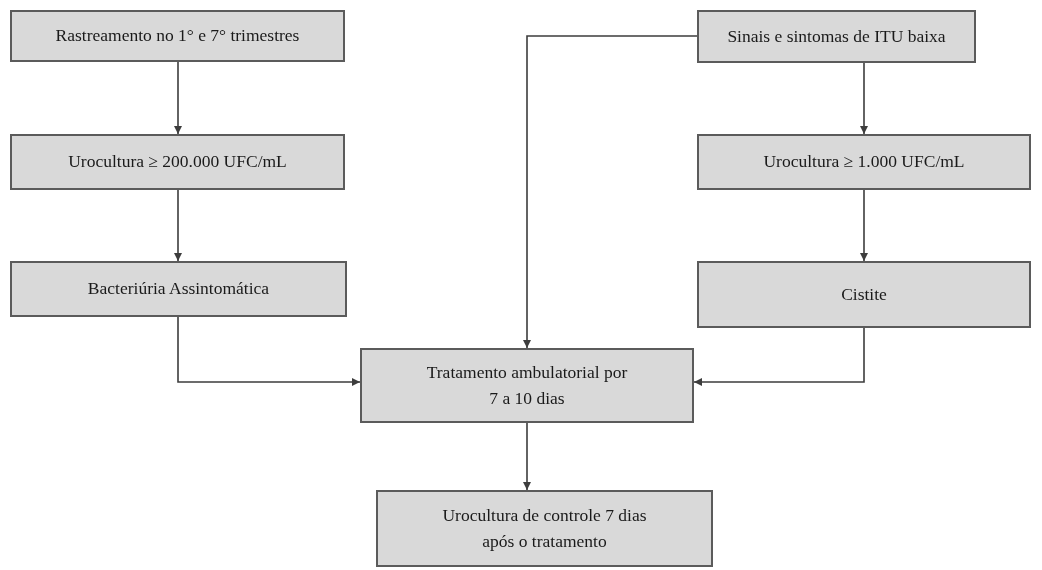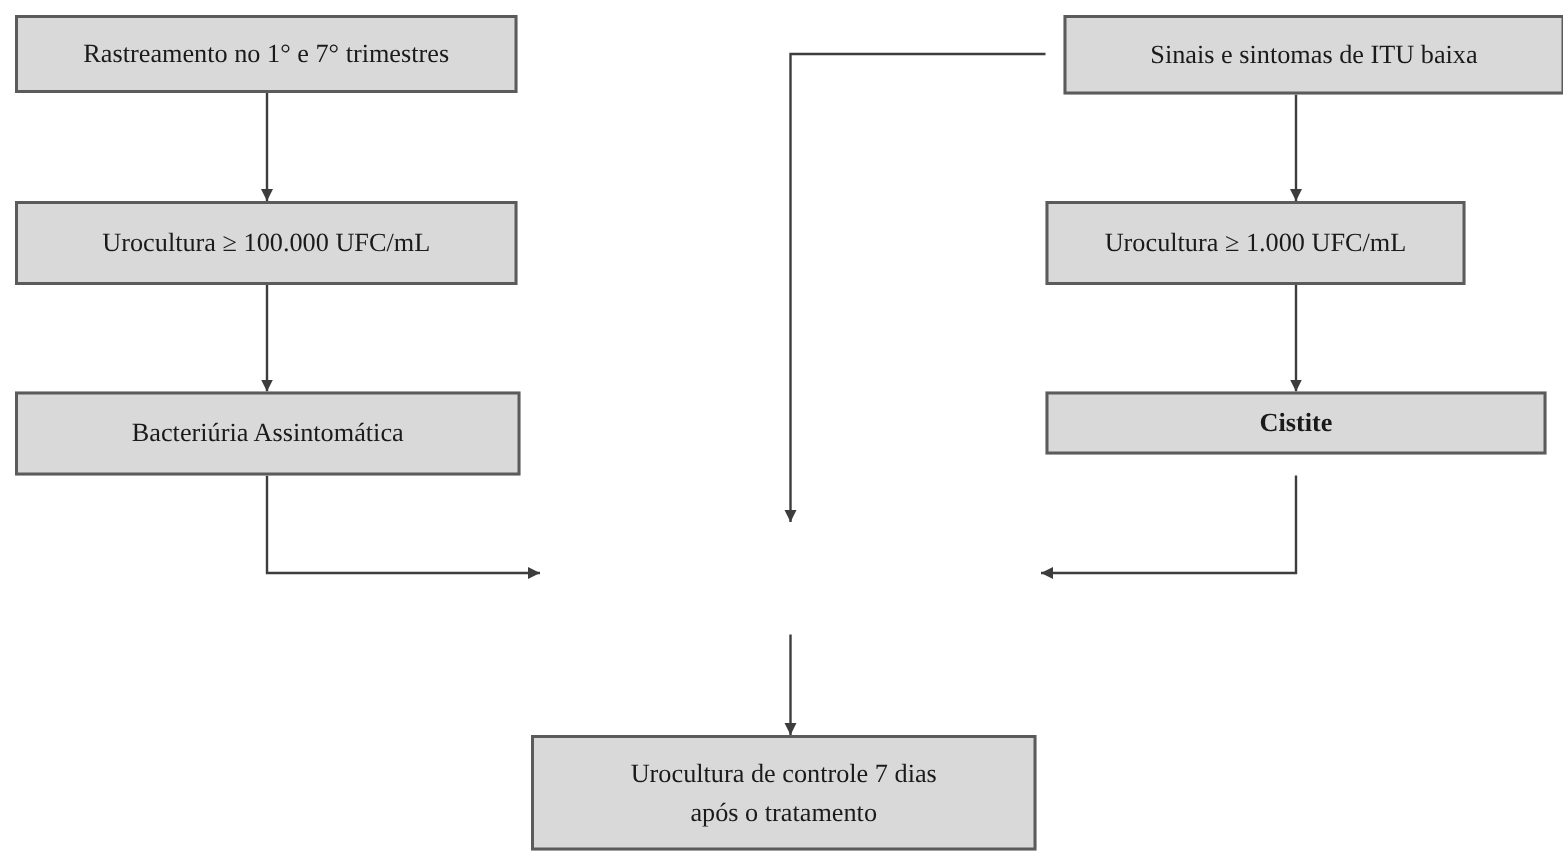--- a/index.html
+++ b/index.html
@@ -35,25 +35,25 @@
     justify-content: center;
     text-align: center;
     color: var(--text);
     font-size: 17.5px;
     line-height: 1.45;
     white-space: pre-line;
   }
   .box-screening      { left: 10px;  top: 10px;  width: 335px; height: 52px; }
   .box-uro100k        { left: 10px;  top: 134px; width: 335px; height: 56px; }
   .box-bacteriuria    { left: 10px;  top: 261px; width: 337px; height: 56px; text-align: center; }
-  .box-uti-signs      { left: 697px; top: 10px;  width: 334px; height: 53px; margin-left: 12px; }
-  .box-uro1k          { left: 697px; top: 134px; width: 280px; height: 56px; text-align: center; }
-  .box-cystitis       { left: 697px; top: 261px; width: 334px; height: 42px; font-weight: bold; }
+  .box-uti-signs      { left: 697px; top: 10px;  width: 279px; height: 53px; }
+  .box-uro1k          { left: 697px; top: 134px; width: 334px; height: 56px; text-align: center; }
+  .box-cystitis       { left: 697px; top: 261px; width: 334px; height: 67px; }
   .box-treatment      { left: 360px; top: 348px; width: 334px; height: 75px; }
-  .box-control        { left: 354px; top: 490px; width: 337px; height: 77px; }
+  .box-control        { left: 376px; top: 490px; width: 337px; height: 77px; }
 </style>
 </head>
 <body>
 
 <div class="canvas">
 
   <svg class="connectors" viewBox="0 0 1042 570" xmlns="http://www.w3.org/2000/svg">
     <defs>
       <marker id="arrow" markerWidth="9" markerHeight="9" refX="8" refY="4" orient="auto" markerUnits="userSpaceOnUse">
         <path d="M0,0 L8,4 L0,8 Z" style="fill: var(--line); stroke: none;"></path>
@@ -67,38 +67,42 @@
     <path d="M864,190 V261" marker-end="url(#arrow)"></path>
     <path d="M864,317 V382 H694" marker-end="url(#arrow)"></path>
     <path d="M527,423 V490" marker-end="url(#arrow)"></path>
   </svg>
 
   <div class="flow-box box-screening">
     <span>Rastreamento no 1° e 7° trimestres</span>
   </div>
 
   <div class="flow-box box-uro100k">
-    <span>Urocultura ≥ 100.000 UFC/mL</span>
+    <span>Urocultura ≥ 200.000 UFC/mL</span>
   </div>
 
   <div class="flow-box box-bacteriuria">
     <span>Bacteriúria Assintomática</span>
   </div>
 
   <div class="flow-box box-uti-signs">
     <span>Sinais e sintomas de ITU baixa</span>
   </div>
 
   <div class="flow-box box-uro1k">
     <span>Urocultura ≥ 1.000 UFC/mL</span>
   </div>
 
   <div class="flow-box box-cystitis">
     <span>Cistite</span>
   </div>
 
+  <div class="flow-box box-treatment">
+    <span>Tratamento ambulatorial por
+7 a 10 dias</span>
+  </div>
 
   <div class="flow-box box-control">
     <span>Urocultura de controle 7 dias
 após o tratamento</span>
   </div>
 
 </div>
 
 </body></html>

